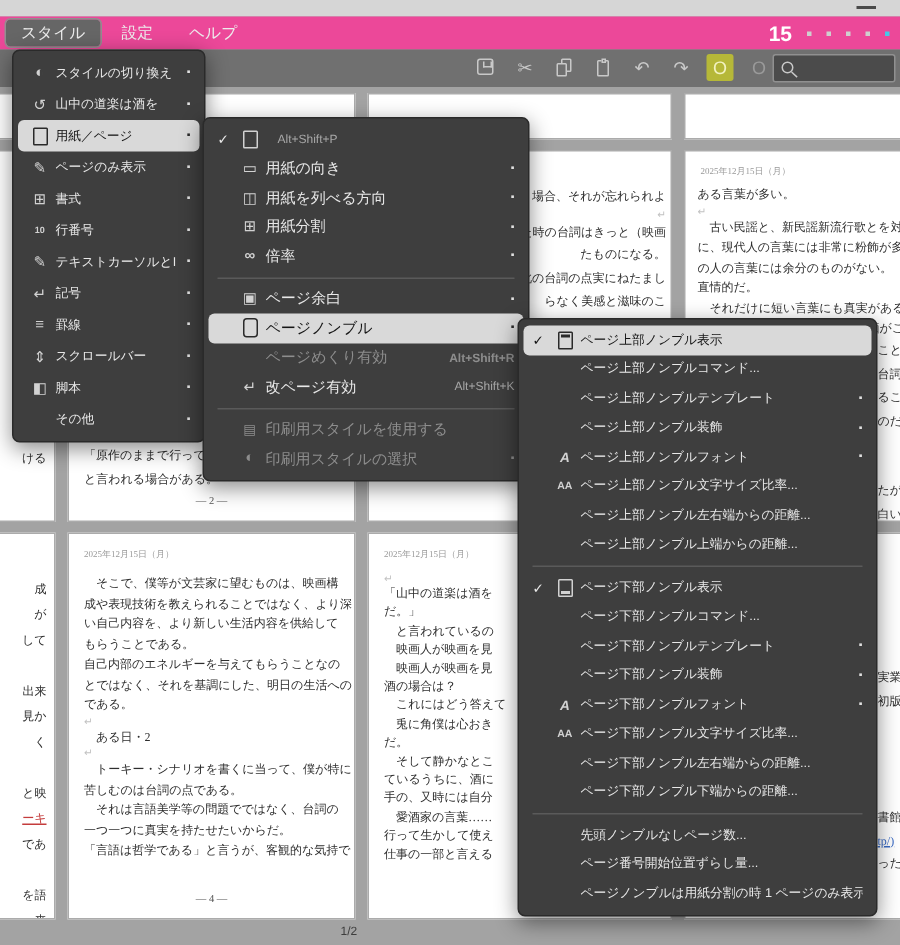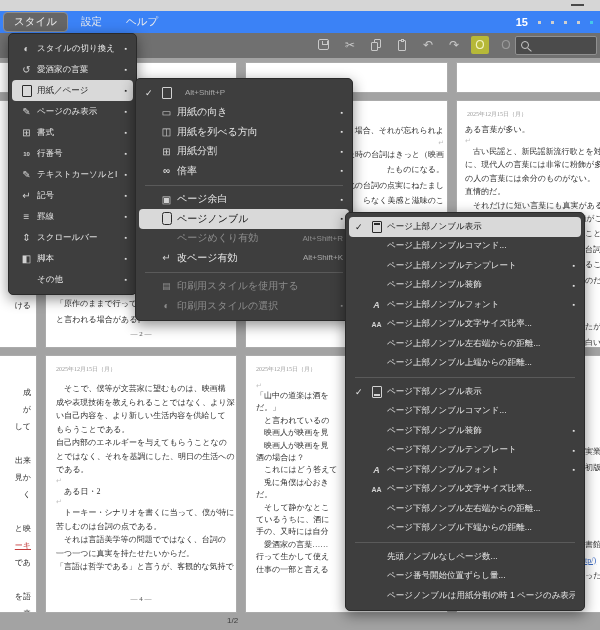--- a/index.html
+++ b/index.html
@@ -2,26 +2,26 @@
 <html><head>
 <meta charset="utf-8">
 <style>
   html,body{margin:0;padding:0;background:#888;}
   .stage{position:relative;width:600px;height:630px;overflow:hidden;background:#a3a3a3;
          font-family:"Liberation Sans",sans-serif;-webkit-font-smoothing:antialiased;}
   
   .titlebar{position:absolute;left:0;top:0;width:600px;height:11px;background:#d6d6d6;}
   .win-dash{position:absolute;right:16px;top:4px;width:13px;height:2px;background:#4a4a4a;}
   
-  .menubar{position:absolute;left:0;top:11px;width:600px;height:22px;background:#3b82f6;
+  .menubar{position:absolute;left:0;top:11px;width:600px;height:22px;background:#ec4899;
            display:flex;align-items:center;color:#ededed;font-size:10.5px;}
   .mb-item{padding:2px 10px;margin-left:4px;border-radius:3px;cursor:default;}
   .mb-item.selected{background:#666;outline:1px solid #8f8f8f;}
   .mb-right{margin-left:auto;display:flex;align-items:center;padding-right:7px;}
-  .doc-badge{font-size:11px;font-weight:bold;color:#fff;margin-left:32px;}
+  .doc-badge{font-size:14px;font-weight:bold;color:#fff;margin-left:32px;}
   .dot{width:3px;height:3px;background:#cfcfcf;margin-left:10px;}
   .dot.active{background:#45c8e8;}
   
   .toolbar{position:absolute;left:0;top:33px;width:600px;height:25px;background:#707070;
            display:flex;align-items:center;}
   .tb-group{position:absolute;left:315px;top:3px;display:flex;align-items:center;}
   .tb-btn{position:relative;width:18px;height:18px;margin-right:8px;display:flex;align-items:center;
           justify-content:center;color:#c9c9c9;font-size:12px;line-height:1;}
   .tb-btn.active{background:#b6b838;color:#f2f2c0;border-radius:2px;}
   .tb-btn.disabled{color:#9a9a9a;}
@@ -91,21 +91,21 @@
   .menu-item.hl{background:#d9d9d9;color:#151515;}
   .menu-item.disabled{color:#8d8d8d;}
   .menu-sep{height:1px;background:#5a5a5a;margin:4px 9px;}
   .mi-check{width:13px;min-width:13px;font-size:9px;}
   .mi-icon{position:relative;width:17px;min-width:17px;height:16px;display:flex;align-items:center;
         justify-content:center;font-size:10px;color:#d2d2d2;margin-right:2px;}
   .hl .mi-icon{color:#2a2a2a;}
   .disabled .mi-icon{color:#8d8d8d;}
   .mi-label{flex:1;overflow:hidden;}
   .mi-short{margin-left:8px;font-size:8px;color:#a8a8a8;}
-  .disabled .mi-short{color:#8d8d8d;}
+  .disabled .mi-short{color:#8d8d8d;font-weight:bold;}
   .mi-sub{margin-left:8px;font-size:7px;color:#e0e0e0;}
   .hl .mi-sub{color:#2a2a2a;}
   .disabled .mi-sub{color:#8d8d8d;}
   
   .page-icon::before,.paper-icon::before{content:"";width:8px;height:10px;
         border:1px solid currentColor;border-radius:1px;}
   .nombre-icon::before{content:"";width:8px;height:11px;border:1px solid currentColor;border-radius:2.5px;}
   .page-top-icon::before,.page-bottom-icon::before{content:"";width:8px;height:10px;
         border:1px solid currentColor;border-radius:1px;}
   .page-top-icon::after{content:"";position:absolute;top:4.5px;left:5.5px;width:6px;height:2px;background:currentColor;}
@@ -300,21 +300,21 @@
   </div>
 
   <div class="menu" id="menu-style">
       <div class="menu-item">
         <span class="mi-icon style-switch-icon">◐</span>
         <span class="mi-label">スタイルの切り換え</span>
         <span class="mi-sub">▪</span>
       </div>
       <div class="menu-item">
         <span class="mi-icon style-manage-icon">↺</span>
-        <span class="mi-label">愛酒家の言葉</span>
+        <span class="mi-label">山中の道楽は酒を</span>
         <span class="mi-sub">▪</span>
       </div>
       <div class="menu-item hl">
         <span class="mi-icon page-icon"></span>
         <span class="mi-label">用紙／ページ</span>
         <span class="mi-sub">▪</span>
       </div>
       <div class="menu-item">
         <span class="mi-icon font-color-icon">✎</span>
         <span class="mi-label">ページのみ表示</span>
@@ -480,27 +480,27 @@
         <span class="mi-label">ページ下部ノンブル表示</span>
       </div>
       <div class="menu-item">
         <span class="mi-check"></span>
         <span class="mi-icon no-icon"></span>
         <span class="mi-label">ページ下部ノンブルコマンド...</span>
       </div>
       <div class="menu-item">
         <span class="mi-check"></span>
         <span class="mi-icon no-icon"></span>
+        <span class="mi-label">ページ下部ノンブルテンプレート</span>
+        <span class="mi-sub">▪</span>
+      </div>
+      <div class="menu-item">
+        <span class="mi-check"></span>
+        <span class="mi-icon no-icon"></span>
         <span class="mi-label">ページ下部ノンブル装飾</span>
-        <span class="mi-sub">▪</span>
-      </div>
-      <div class="menu-item">
-        <span class="mi-check"></span>
-        <span class="mi-icon no-icon"></span>
-        <span class="mi-label">ページ下部ノンブルテンプレート</span>
         <span class="mi-sub">▪</span>
       </div>
       <div class="menu-item">
         <span class="mi-check"></span>
         <span class="mi-icon font-icon">A</span>
         <span class="mi-label">ページ下部ノンブルフォント</span>
         <span class="mi-sub">▪</span>
       </div>
       <div class="menu-item">
         <span class="mi-check"></span>

